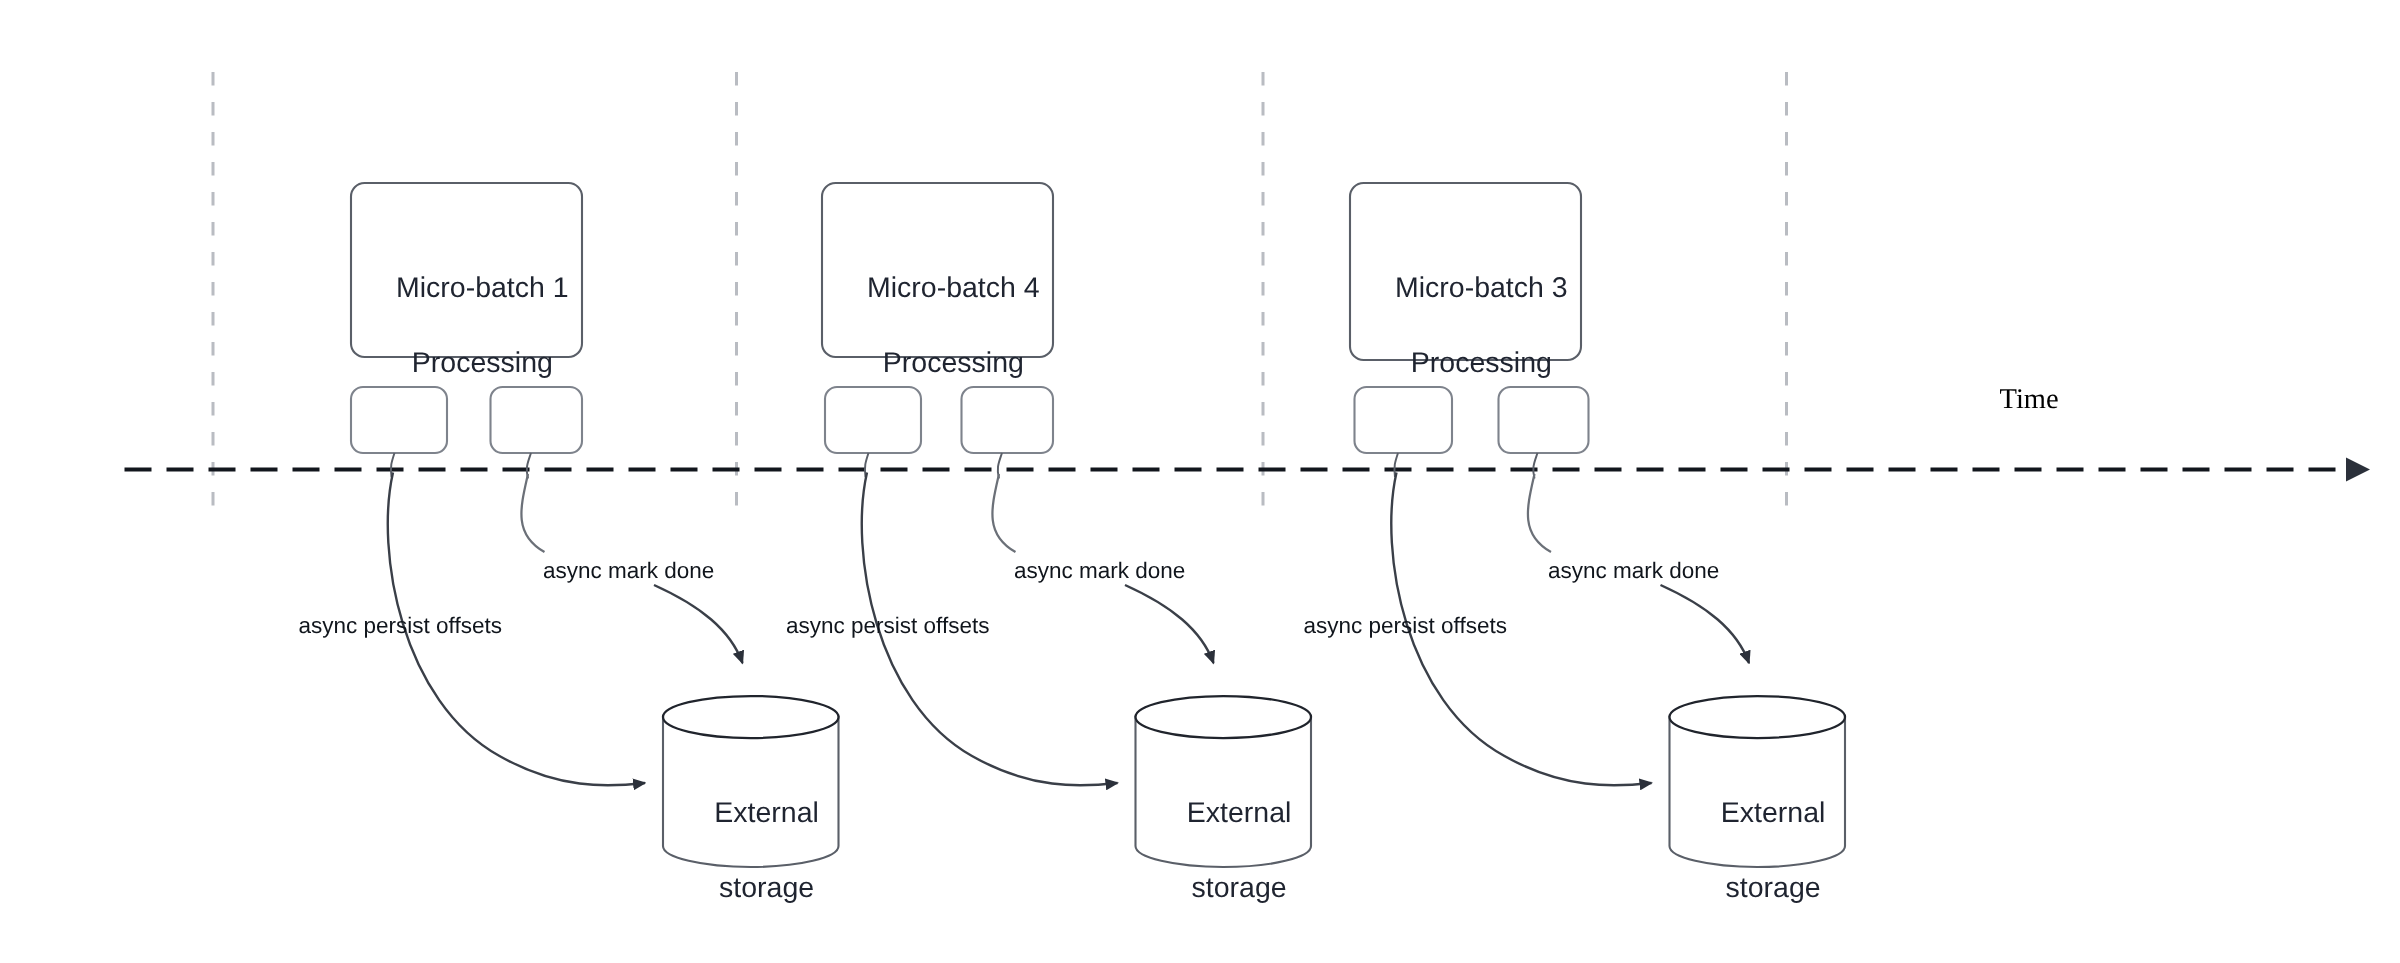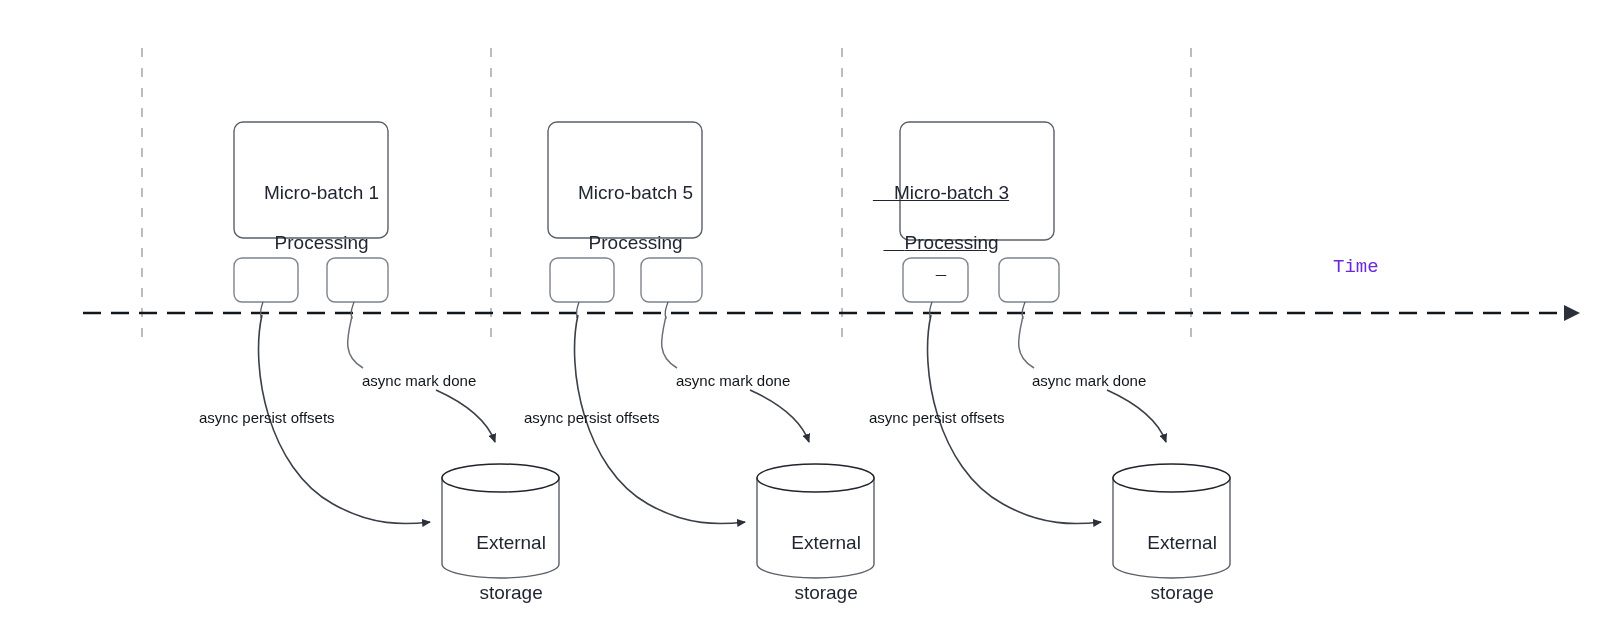--- a/index.html
+++ b/index.html
@@ -38,22 +38,22 @@
     position: absolute;
     color: #10151c;
     font-family: "Liberation Sans", sans-serif;
     font-size: 15px;
     font-weight: normal;
     line-height: 17px;
     white-space: nowrap;
   }
   .axis-label {
     position: absolute;
-    color: #6d28d9;
-    font-family: Liberation Mono, monospace;
+    color: #000000;
+    font-family: Liberation Serif, serif;
     font-size: 19px;
     line-height: 24px;
     white-space: nowrap;
   }
 </style>
 </head>
 <body>
 
 <div id="canvas">
 
@@ -132,24 +132,24 @@
         <ellipse cx="1171.5" cy="478" rx="58.5" ry="14" fill="#ffffff" stroke="#20242c" stroke-width="1.5"></ellipse>
       </g>
     </g>
   </svg>
 
   <div class="node-label" style="left:234px; top:155px; width:154px;">
     <span>Micro-batch 1</span><br>
     <span>Processing</span>
   </div>
   <div class="node-label" style="left:548px; top:155px; width:154px;">
-    <span>Micro-batch 5</span><br>
+    <span>Micro-batch 4</span><br>
     <span>Processing</span>
   </div>
-  <div class="node-label" style="left:864px; top:155px; width:154px;text-decoration:underline;">
+  <div class="node-label" style="left:900px; top:155px; width:154px;">
     <span>Micro-batch 3</span><br>
     <span>Processing</span>
   </div>
 
   <div class="node-label" style="left:442px; top:505px; width:117px;">
     <span>External</span><br>
     <span>storage</span>
   </div>
   <div class="node-label" style="left:757px; top:505px; width:117px;">
     <span>External</span><br>

